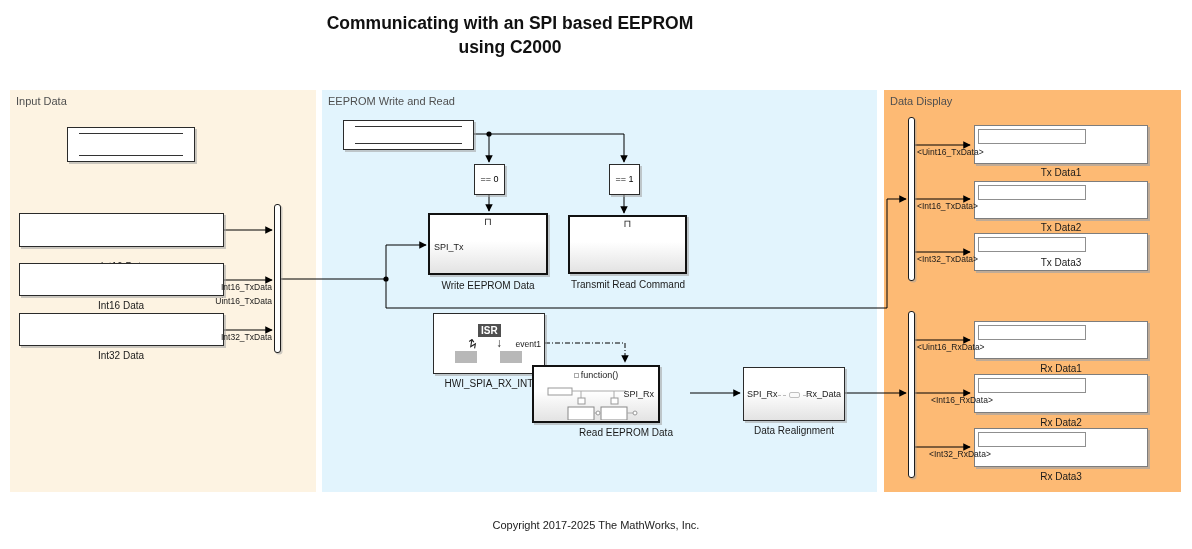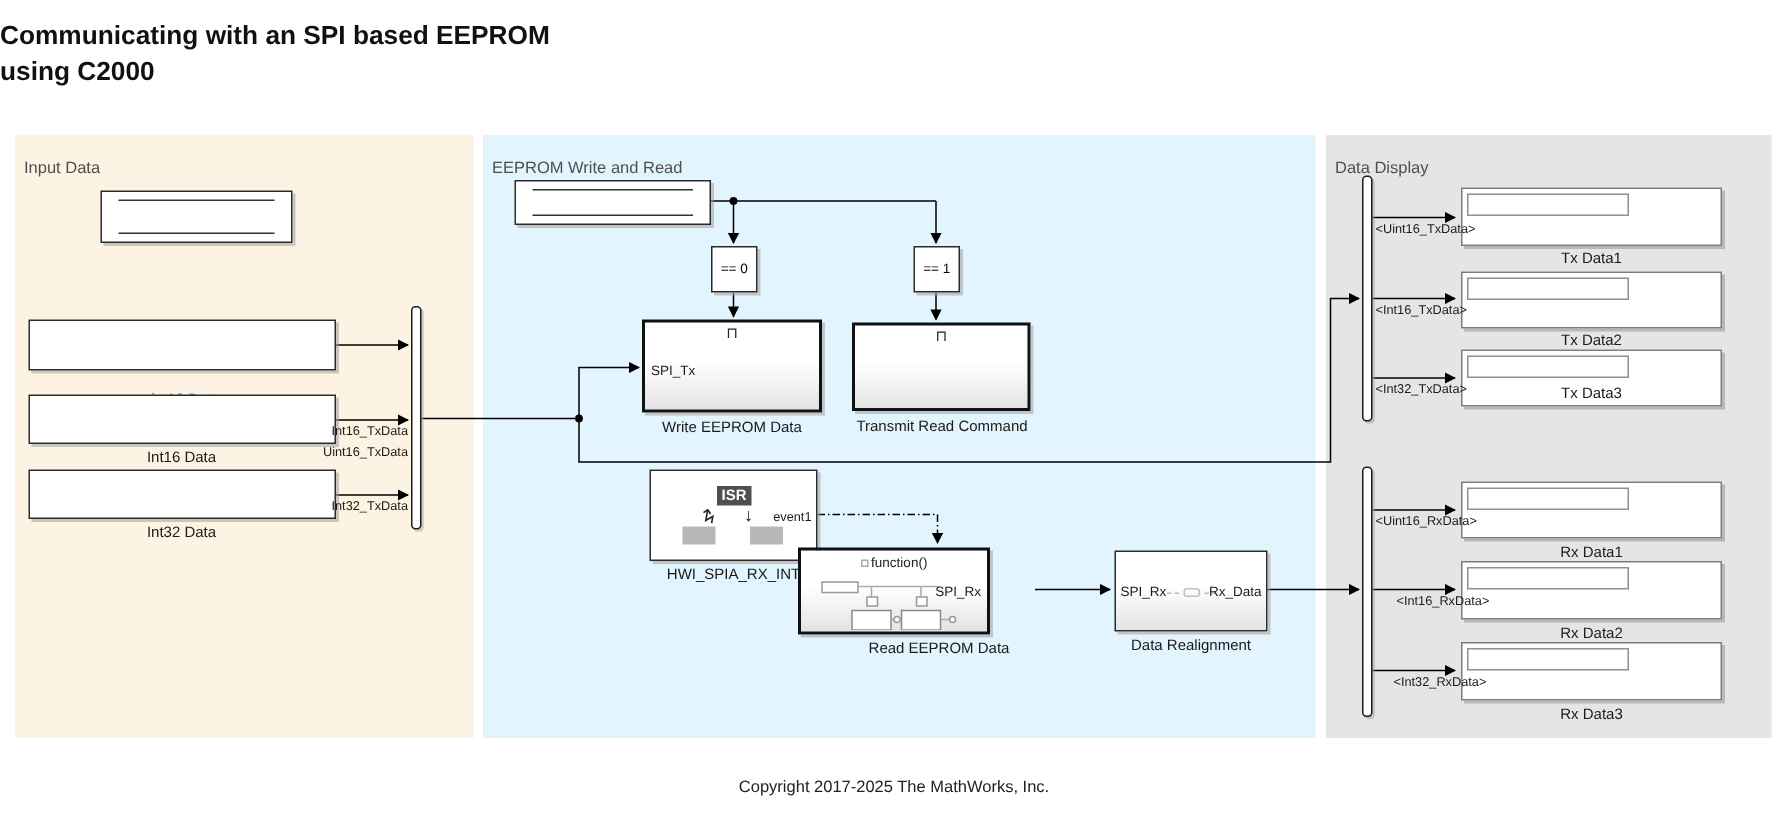--- a/index.html
+++ b/index.html
@@ -1,27 +1,27 @@
 <!DOCTYPE html>
 <html><head>
 <meta charset="utf-8">
 <style>
   * { margin:0; padding:0; box-sizing:border-box; }
   html,body { background:#ffffff; }
   body { font-family:"Liberation Sans", sans-serif; }
   .canvas { position:relative; width:1192px; height:549px; background:#fff; overflow:hidden; }
 
-  .title { position:absolute; left:0; top:11px; width:1020px; 
+  .title { position:absolute; left:0; top:11px; width:1020px; text-align:center;
            font-size:17.5px; font-weight:700; color:#111; line-height:24px; }
 
   .section { position:absolute; top:90px; height:402px; }
   .sec-input   { left:10px;  width:306px; background:#fdf3e2; }
   .sec-eeprom  { left:322px; width:555px; background:#e2f4fd; }
-  .sec-display { left:884px; width:297px; background:#e5e5e5; }
-  .sec-label { position:absolute; left:6px; top:16px; font-size:11px; color:#4f4f4f;text-align:right; }
+  .sec-display { left:884px; width:297px; background:#fdba74; }
+  .sec-label { position:absolute; left:6px; top:5px; font-size:11px; color:#4f4f4f;text-align:right; }
 
   .blk { position:absolute; background:#fff; border:1.5px solid #2a2a2a;
          box-shadow:2px 2px 0 rgba(160,160,160,0.55); }
   .blk-grad { background:linear-gradient(#ffffff 45%, #e3e3e3 100%); }
   .blk-thick { border-width:2.5px; border-color:#111; }
   .hline { position:absolute; left:11px; right:11px; border-top:1.5px solid #333; }
 
   .bar { position:absolute; width:7px; background:#fff; border:1.8px solid #1c1c1c;
          border-radius:3px; box-shadow:1.5px 1.5px 0 rgba(160,160,160,0.5); }
 

